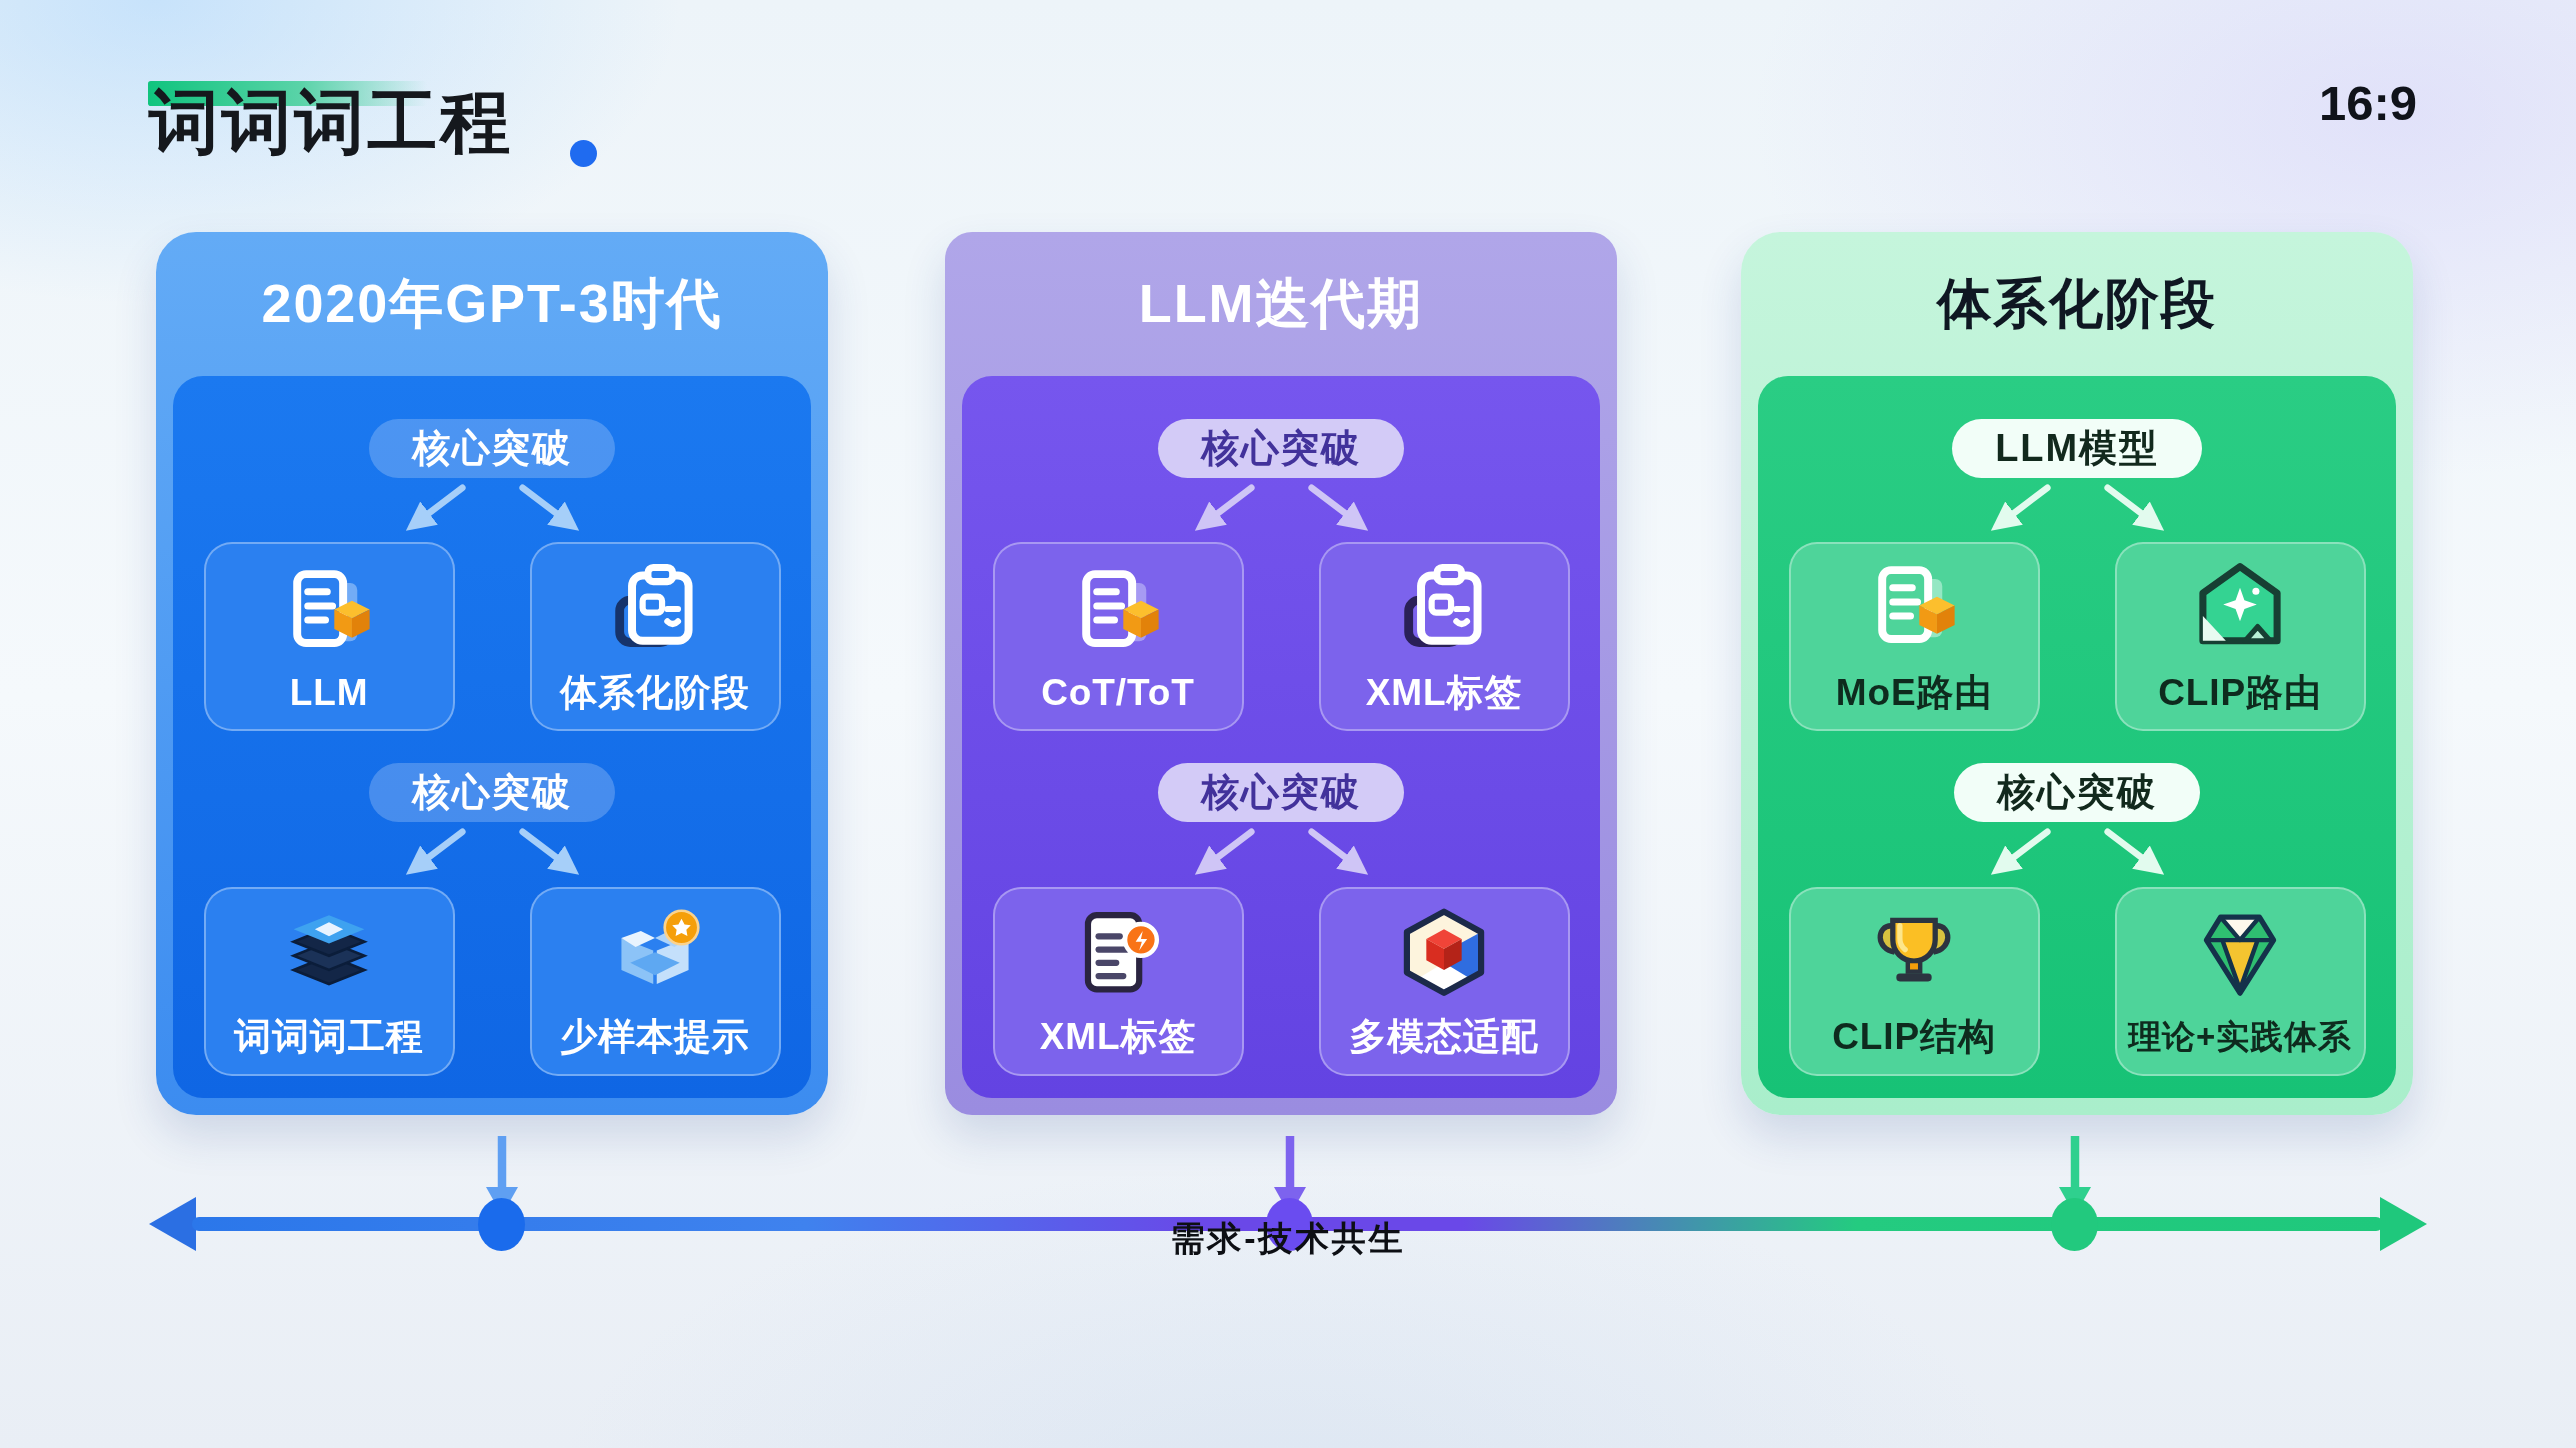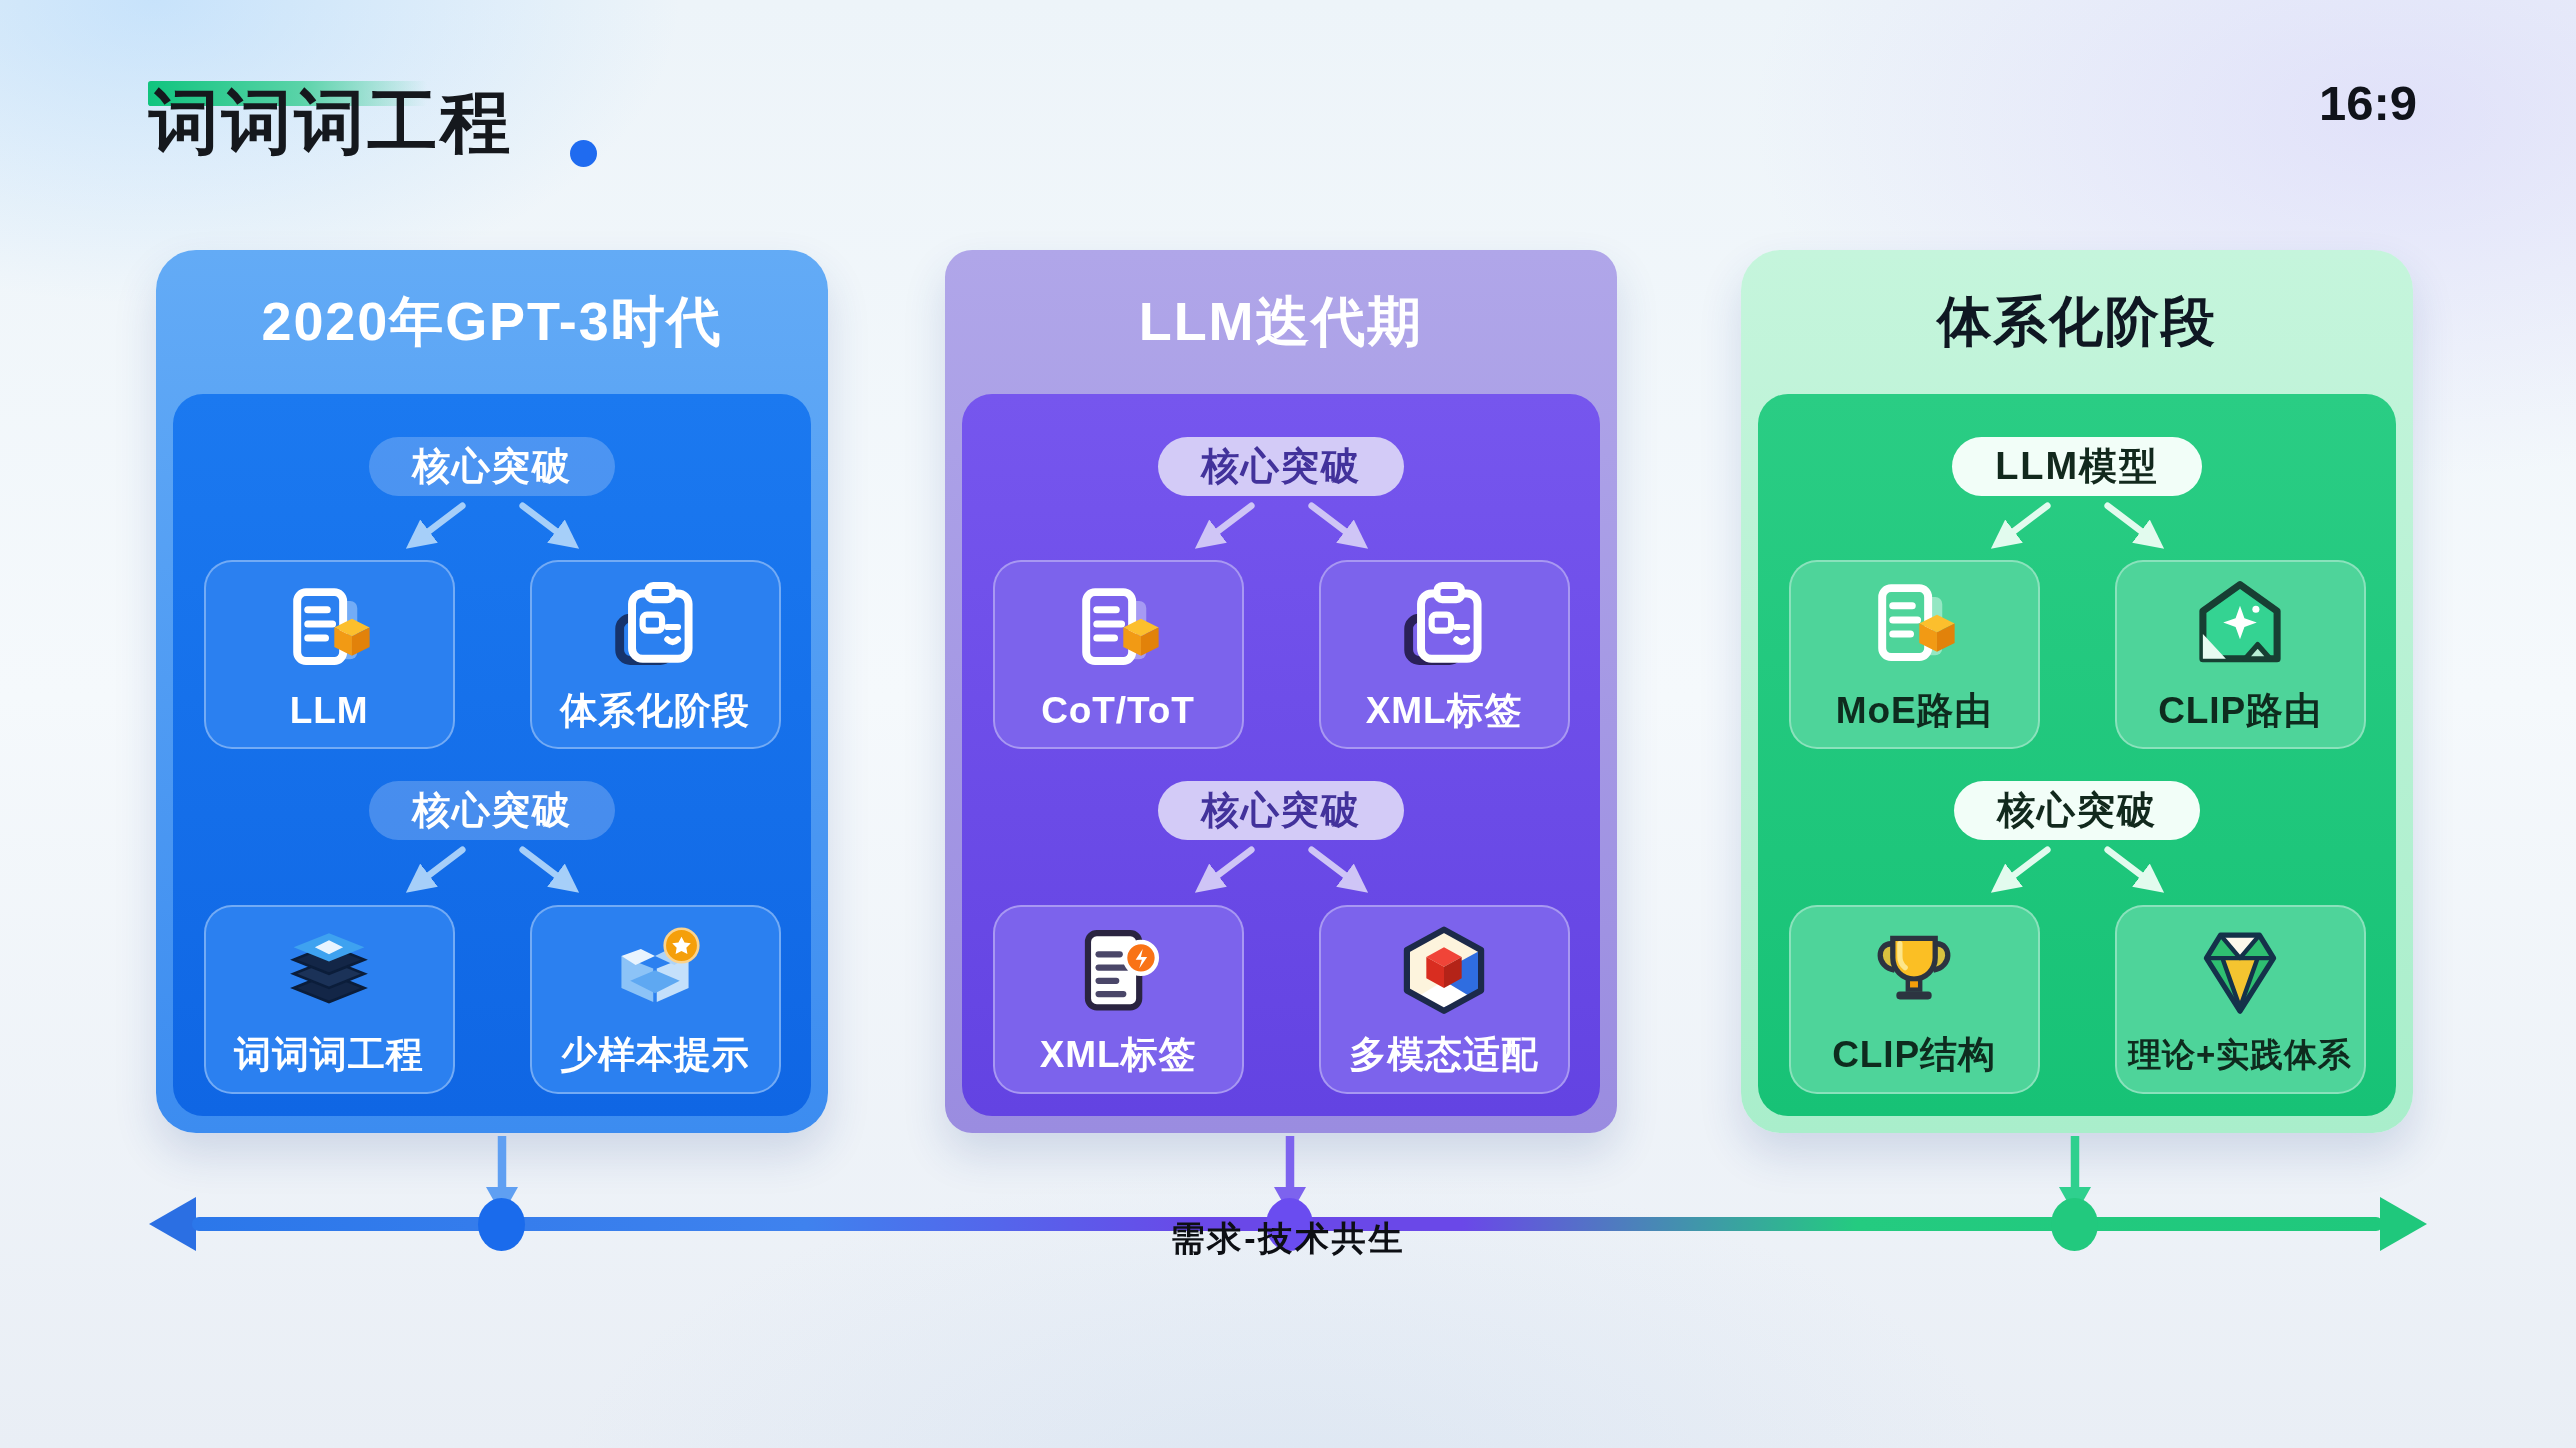--- a/index.html
+++ b/index.html
@@ -17,21 +17,21 @@
   
   .title-wrap{position:absolute;left:149px;top:87px;}
   .title-underline{position:absolute;left:148px;top:81px;width:279px;height:24.5px;
     background:linear-gradient(90deg,#10c47e 0%,#5ad3a8 55%,rgba(122,217,192,0) 100%);
     border-radius:2.8px;}
   .title-text{position:relative;font-size:70px;font-weight:900;color:#15181d;letter-spacing:2.8px;line-height:1;}
   .title-dot{position:absolute;left:423px;top:59px;width:27px;height:27px;border-radius:50%;background:#1f6bf0;}
   .aspect{position:absolute;right:159px;top:75px;font-size:49px;font-weight:600;color:#10131a;}
 
   
-  .card{position:absolute;top:250px;width:672px;height:883px;border-radius:40px;
+  .card{position:absolute;top:232px;width:672px;height:883px;border-radius:40px;
     box-shadow:0 21px 43px rgba(40,70,140,.16);}
   .card-blue{left:156px;background:linear-gradient(180deg,#63abf6 0%,#3c8cf0 100%);}
   .card-purple{left:945px;background:linear-gradient(180deg,#b0a6e9 0%,#9a8ce0 100%);border-radius:27px;}
   .card-green{left:1741px;background:linear-gradient(180deg,#c5f5dc 0%,#a9eecb 100%);}
 
   .card-header{height:144px;display:flex;align-items:center;justify-content:center;
     font-size:54px;font-weight:800;letter-spacing:1.9px;}
   .card-blue .card-header,.card-purple .card-header{color:#ffffff;}
   .card-green .card-header{color:#0f1722;}
 

